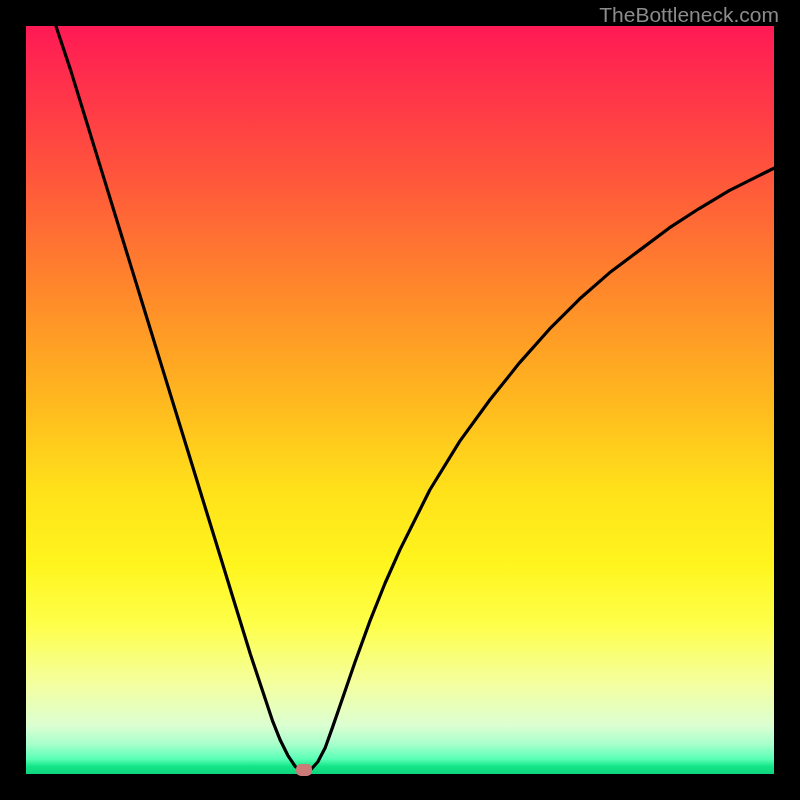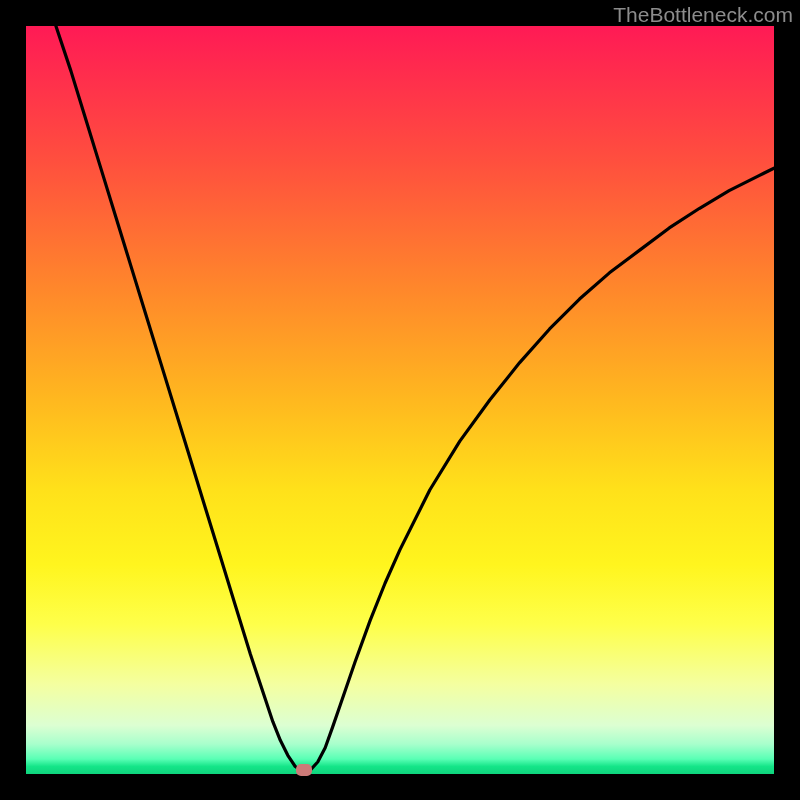--- a/index.html
+++ b/index.html
@@ -45,21 +45,21 @@
   .svg-wrap {
     position: absolute;
     top: 26px;
     left: 26px;
     width: 748px;
     height: 748px;
   }
   .watermark {
     position: absolute;
     top: 3px;
-    right: 7px;
+    right: 21px;
     color: #8c8c8c;
     font-size: 21px;
     font-weight: 400;
     letter-spacing: 0px;
   }
   .marker {
     position: absolute;
     width: 16px;
     height: 12px;
     border-radius: 5px;

